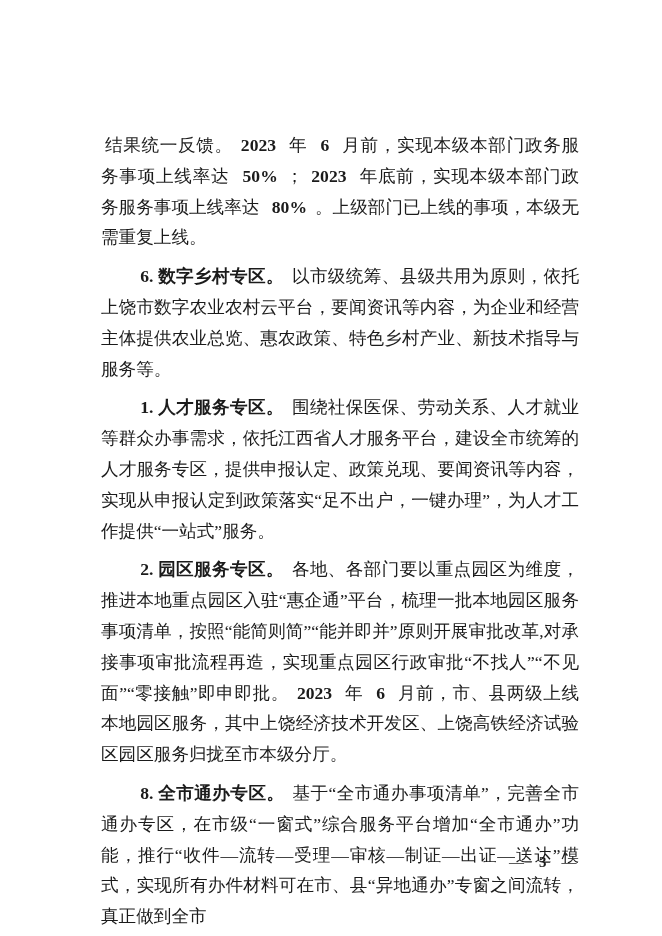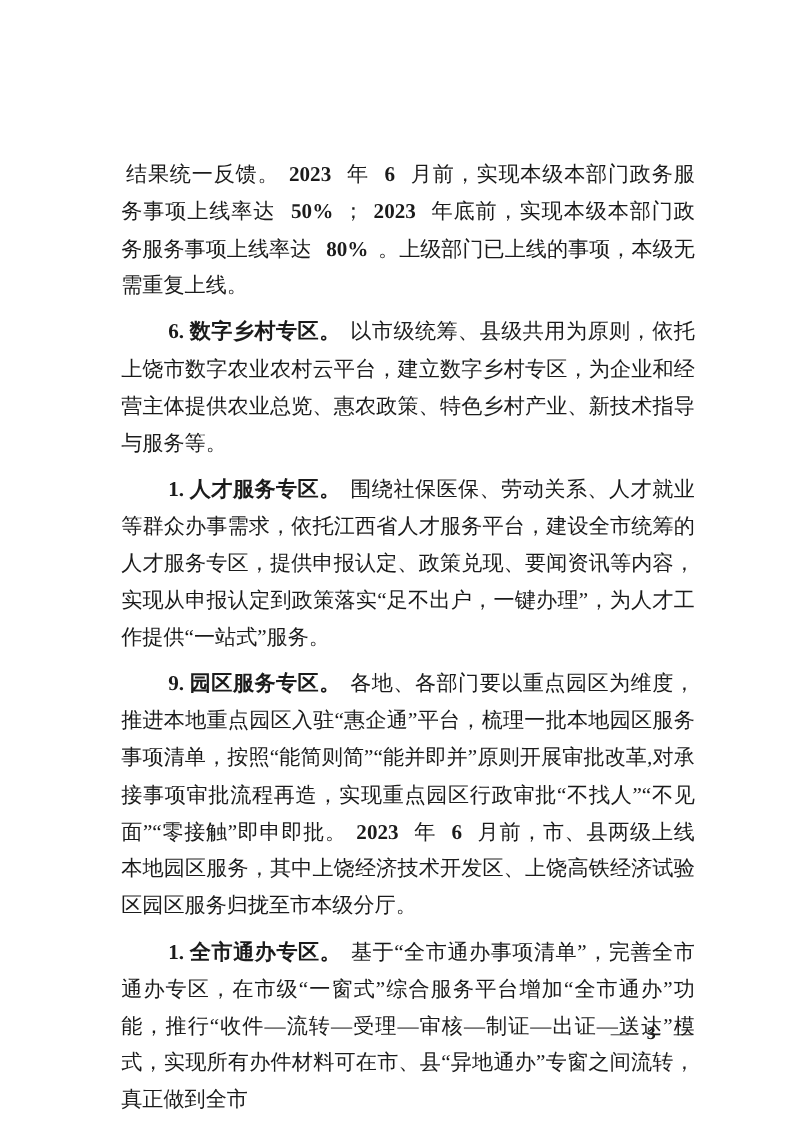--- a/index.html
+++ b/index.html
@@ -43,21 +43,21 @@
     font-weight: bold;
     margin: 0 7px;
   }
 </style>
 </head>
 <body>
 
 <div class="sheet">
   <div class="text-block" id="doc-body">
       <p class="para"><span>结果统一反馈。</span><span class="b">2023</span><span> 年 </span><span class="b">6</span><span> 月前，实现本级本部门政务服务事项上线率达 </span><span class="b">50%</span><span>；</span><span class="b">2023</span><span> 年底前，实现本级本部门政务服务事项上线率达 </span><span class="b">80%</span><span>。上级部门已上线的事项，本级无需重复上线。</span></p>
-      <p class="para indent"><span class="b">6. 数字乡村专区。</span><span>以市级统筹、县级共用为原则，依托上饶市数字农业农村云平台，建立数字乡村专区，为企业和经营主体提供农业总览、惠农政策、特色乡村产业、新技术指导与服务等。</span></p>
+      <p class="para indent"><span class="b">6. 数字乡村专区。</span><span>以市级统筹、县级共用为原则，依托上饶市数字农业农村云平台，要闻资讯等内容，为企业和经营主体提供农业总览、惠农政策、特色乡村产业、新技术指导与服务等。</span></p>
       <p class="para indent"><span class="b">1. 人才服务专区。</span><span>围绕社保医保、劳动关系、人才就业等群众办事需求，依托江西省人才服务平台，建设全市统筹的人才服务专区，提供申报认定、政策兑现、要闻资讯等内容，实现从申报认定到政策落实“足不出户，一键办理”，为人才工作提供“一站式”服务。</span></p>
-      <p class="para indent"><span class="b">9. 园区服务专区。</span><span>各地、各部门要以重点园区为维度，推进本地重点园区入驻“惠企通”平台，梳理一批本地园区服务事项清单，按照“能简则简”“能并即并”原则开展审批改革,对承接事项审批流程再造，实现重点园区行政审批“不找人”“不见面”“零接触”即申即批。</span><span class="b">2023</span><span> 年 </span><span class="b">6</span><span> 月前，市、县两级上线本地园区服务，其中上饶经济技术开发区、上饶高铁经济试验区园区服务归拢至市本级分厅。</span></p>
-      <p class="para indent"><span class="b">1. 全市通办专区。</span><span>基于“全市通办事项清单”，完善全市通办专区，在市级“一窗式”综合服务平台增加“全市通办”功能，推行“收件—流转—受理—审核—制证—出证—送达”模式，实现所有办件材料可在市、县“异地通办”专窗之间流转，真正做到全市</span></p>
+      <p class="para indent"><span class="b">2. 园区服务专区。</span><span>各地、各部门要以重点园区为维度，推进本地重点园区入驻“惠企通”平台，梳理一批本地园区服务事项清单，按照“能简则简”“能并即并”原则开展审批改革,对承接事项审批流程再造，实现重点园区行政审批“不找人”“不见面”“零接触”即申即批。</span><span class="b">2023</span><span> 年 </span><span class="b">6</span><span> 月前，市、县两级上线本地园区服务，其中上饶经济技术开发区、上饶高铁经济试验区园区服务归拢至市本级分厅。</span></p>
+      <p class="para indent"><span class="b">8. 全市通办专区。</span><span>基于“全市通办事项清单”，完善全市通办专区，在市级“一窗式”综合服务平台增加“全市通办”功能，推行“收件—流转—受理—审核—制证—出证—送达”模式，实现所有办件材料可在市、县“异地通办”专窗之间流转，真正做到全市</span></p>
     </div>
   <div class="footer">
     <span>—</span><span class="num">3</span><span>—</span>
   </div>
 </div>
 
 </body></html>

